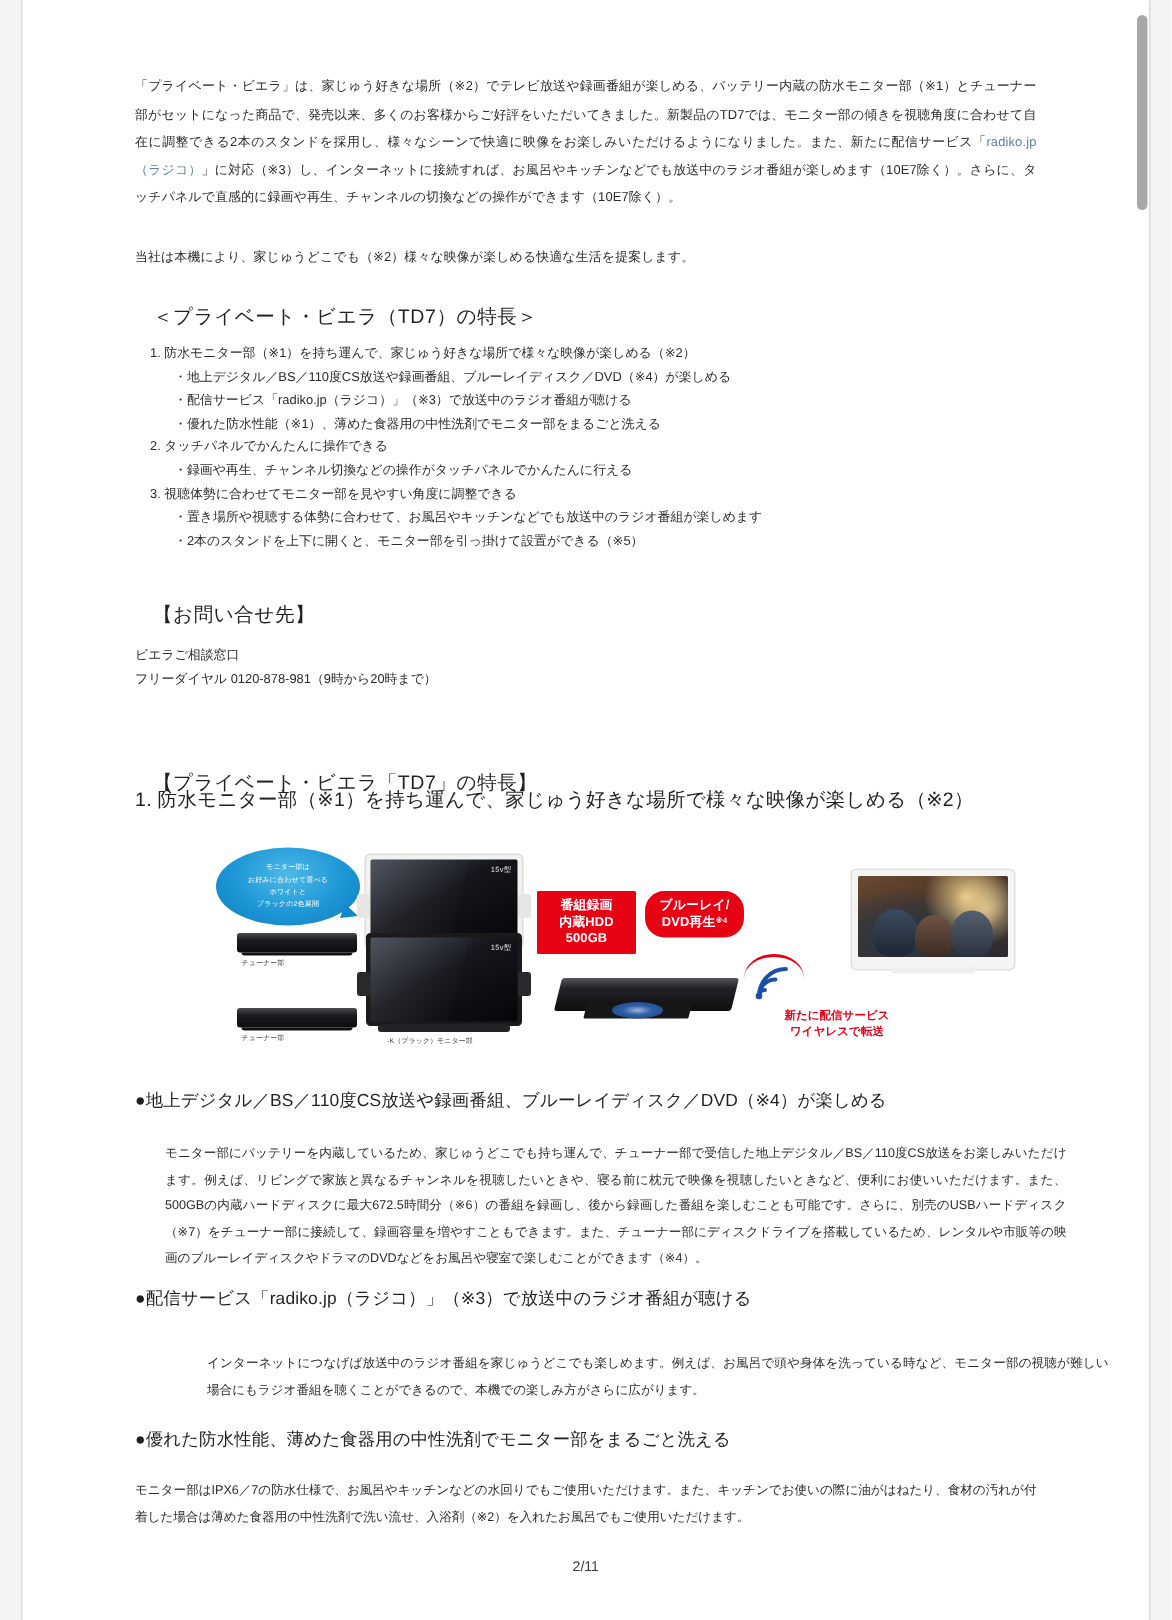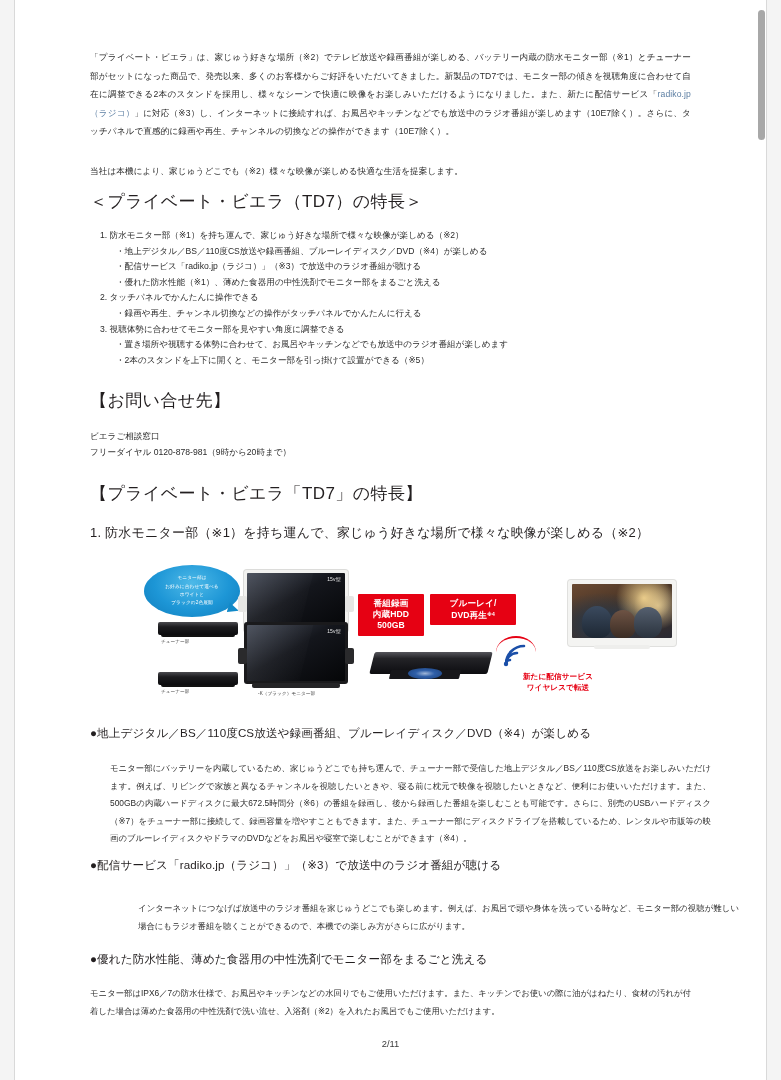--- a/index.html
+++ b/index.html
@@ -81,29 +81,29 @@
   }
   .para.lead { position: absolute; top: 48px; left: 0; width: 601px; }
   .para.lead2 { position: absolute; top: 162px; left: 0; width: 601px; }
 
   .link {
     color: #5d7fa3;
   }
 
   h2.section-title {
     position: absolute;
-    font-size: 17px;
+    font-size: 13px;
     font-weight: 400;
     letter-spacing: 0.4px;
     color: #231f20;
-    margin: 0;
+    margin: 12px;
   }
   h2.title-features { top: 190px; left: 0; }
   h2.title-contact  { top: 389px; left: 0; }
-  h2.title-td7      { top: 482px; left: 0; }
+  h2.title-td7      { top: 501px; left: 0; }
 
   
   .feat-list {
     position: absolute;
     top: 228px;
     left: 8px;
     width: 593px;
     font-size: 8.6px;
     line-height: 15.6px;
     color: #2b2b2b;
@@ -300,21 +300,21 @@
     font-size: 8.6px;
     font-weight: bold;
     line-height: 11.2px;
     text-align: center;
     letter-spacing: 0.1px;
     padding: 4px 5px;
     box-sizing: border-box;
     border-radius: 1px;
   }
   .badge-hdd { left: 228px; top: 34px; width: 66px; }
-  .badge-bd  { left: 300px; top: 34px; width: 86px; }
+  .badge-bd  { left: 300px; top: 34px; width: 66px; border-radius: 13px; }
   .badge .sm { font-size: 5px; vertical-align: 0.3em; }
 
   
   .bd-player {
     position: absolute;
     left: 242px; top: 92px;
     width: 118px; height: 30px;
   }
   .bd-body {
     position: absolute;

